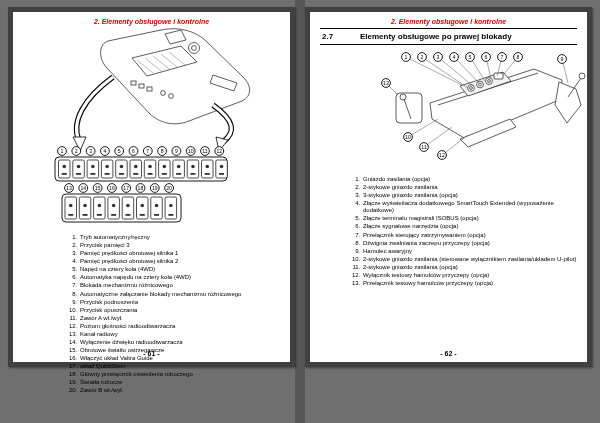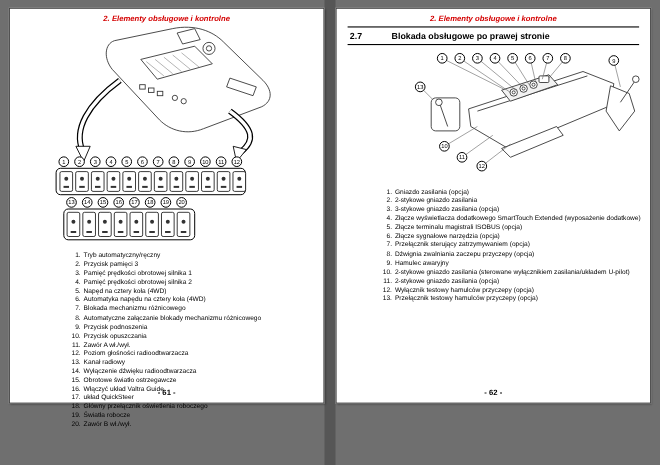--- a/index.html
+++ b/index.html
@@ -4,21 +4,21 @@
 <style>
   :root{--accent:#d40000;}
   *{box-sizing:border-box;}
   html,body{margin:0;padding:0;}
   body{
     width:600px;height:423px;position:relative;overflow:hidden;
     background:#6f6f6f;
     font-family:"Liberation Sans",sans-serif;color:#000;
   }
   .binding{position:absolute;left:295px;top:0;width:10px;height:423px;background:#565656;}
-  .page{position:absolute;top:7px;width:287px;height:360px;background:#fff;border:1px solid #404040;box-shadow:1px 1px 2px rgba(0,0,0,.45);}
+  .page{position:absolute;top:7px;width:287px;height:360px;background:#fff;border:5px solid #404040;box-shadow:1px 1px 2px rgba(0,0,0,.45);}
   #left-page{left:8px;}
   #right-page{left:305px;}
   .hdr{color:var(--accent);font-size:7px;font-weight:bold;font-style:italic;text-align:center;margin:6px 4px 2px;}
   .list{margin:3px 0 0;font-size:6px;line-height:1.18;}
   #left-page .list{padding-left:66px;padding-right:12px;}
   #right-page .list{padding-left:52px;padding-right:8px;}
   .list li{padding-left:1px;margin:0 0 1px;}
   .pagenum{position:absolute;left:0;right:0;bottom:5px;text-align:center;font-size:7px;font-weight:bold;}
   .sec-table{margin:3px 10px 2px;border-top:1.2px solid #000;}
   .sec-row{display:flex;align-items:center;border-bottom:1.2px solid #000;padding:3px 2px;font-weight:bold;}
@@ -210,21 +210,21 @@
 
   <div class="pagenum">- 61 -</div>
 </div>
 
 <div class="page" id="right-page">
   <div class="hdr">2. Elementy obsługowe i kontrolne</div>
 
   <div class="sec-table">
     <div class="sec-row main">
       <span class="sec-num">2.7</span>
-      <span class="sec-title">Blokada obsługowe po prawej stronie</span>
+      <span class="sec-title">Elementy obsługowe po prawej blokady</span>
     </div>
   </div>
 
   <svg viewBox="0 0 286 126" width="286" height="126" aria-hidden="true">
     <g class="sketch">
       <polygon points="120,56 224,22 252,33 249,53 156,92 122,72"></polygon>
       <line x1="128" y1="58" x2="228" y2="26"></line>
       <polygon points="150,39 193,25 201,34 158,49" fill="#f2f2f2"></polygon>
       <circle cx="161" cy="41" r="3.4"></circle>
         <circle cx="161" cy="41" r="1.4"></circle>

